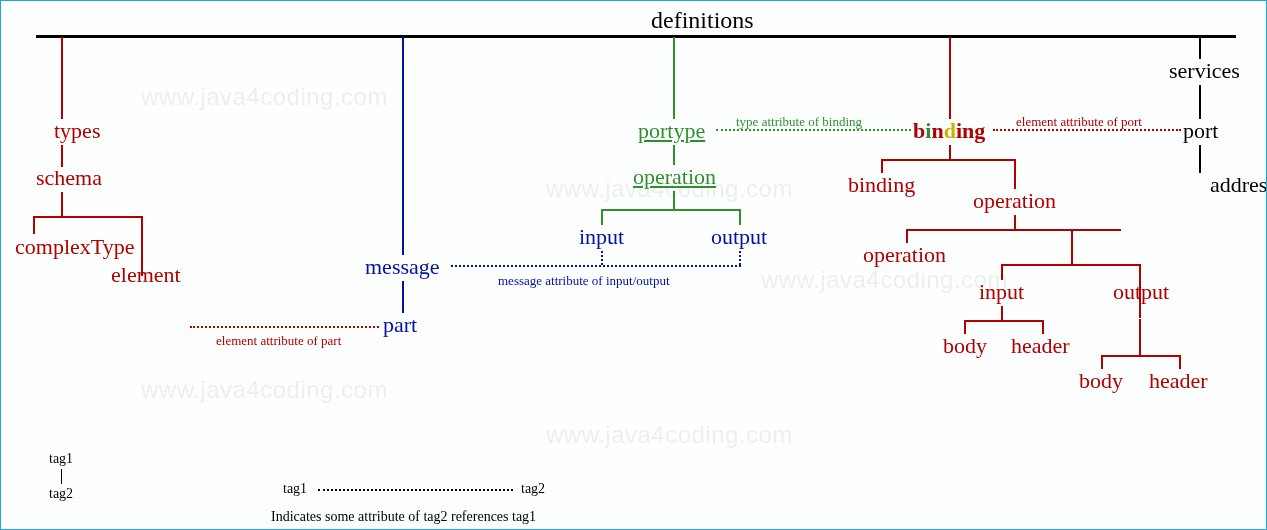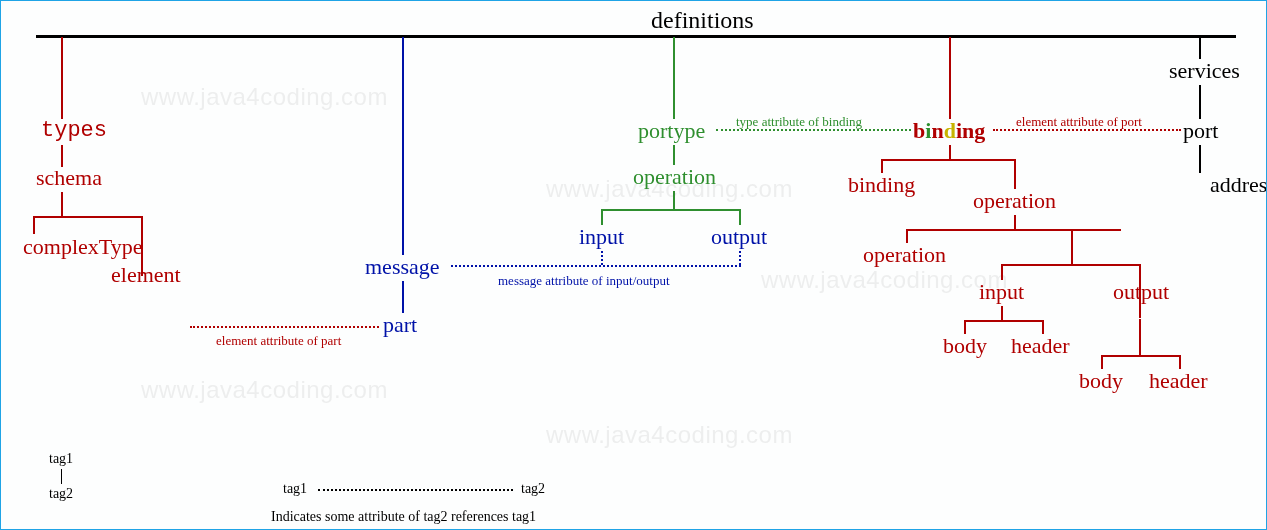--- a/index.html
+++ b/index.html
@@ -28,21 +28,21 @@
     white-space: nowrap;
   }
   .node {
     position: absolute;
     font-size: 22px;
     line-height: 22px;
     white-space: nowrap;
   }
   .red   { color: #b00000; }
   .blue  { color: #0012a8; }
-  .green { color: #2f8f2f; }
+  .green { color: #2f8f2f; text-decoration: underline; }
   .black { color: #000; }
   .binding-highlight {
     color: #b00000;
     font-weight: bold;
   }
   .binding-highlight .g { color: #2d8f2d; }
   .binding-highlight .y { color: #c7b400; }
 
   .attr-note {
     position: absolute;
@@ -96,31 +96,31 @@
   <div class="watermark" style="left:140px; top:375px;">www.java4coding.com</div>
   <div class="watermark" style="left:545px; top:174px;">www.java4coding.com</div>
   <div class="watermark" style="left:545px; top:420px;">www.java4coding.com</div>
   <div class="watermark" style="left:760px; top:265px;">www.java4coding.com</div>
 
   <div class="node black" style="left:650px; top:8px; font-size:24px;">definitions</div>
 
   <div class="line-solid" style="left:35px; top:34px; width:1200px; height:3px; color:#000;"></div>
 
   <div class="line-solid red" style="left:60px; top:36px; width:2px; height:82px;"></div>
-  <div class="node red" style="left:40px; top:119px;font-family:Liberation Mono, monospace;">types</div>
+  <div class="node red" style="left:53px; top:119px;">types</div>
 
   <div class="line-solid red" style="left:60px; top:144px; width:2px; height:22px;"></div>
   <div class="node red" style="left:35px; top:166px;">schema</div>
 
   <div class="line-solid red" style="left:60px; top:191px; width:2px; height:24px;"></div>
   <div class="line-solid red" style="left:32px; top:215px; width:110px; height:2px;"></div>
   <div class="line-solid red" style="left:32px; top:215px; width:2px; height:18px;"></div>
   <div class="line-solid red" style="left:140px; top:215px; width:2px; height:60px;"></div>
 
-  <div class="node red" style="left:22px; top:235px;">complexType</div>
+  <div class="node red" style="left:14px; top:235px;">complexType</div>
   <div class="node red" style="left:110px; top:263px;">element</div>
 
   <div class="line-solid blue" style="left:401px; top:36px; width:2px; height:218px;"></div>
   <div class="node blue" style="left:364px; top:255px;">message</div>
   <div class="line-solid blue" style="left:401px; top:280px; width:2px; height:32px;"></div>
   <div class="node blue" style="left:382px; top:313px;">part</div>
 
   <div class="h-dotted red" style="left:189px; top:325px; width:189px;"></div>
   <div class="attr-note attr-red" style="left:215px; top:332px;">element attribute of part</div>
 

